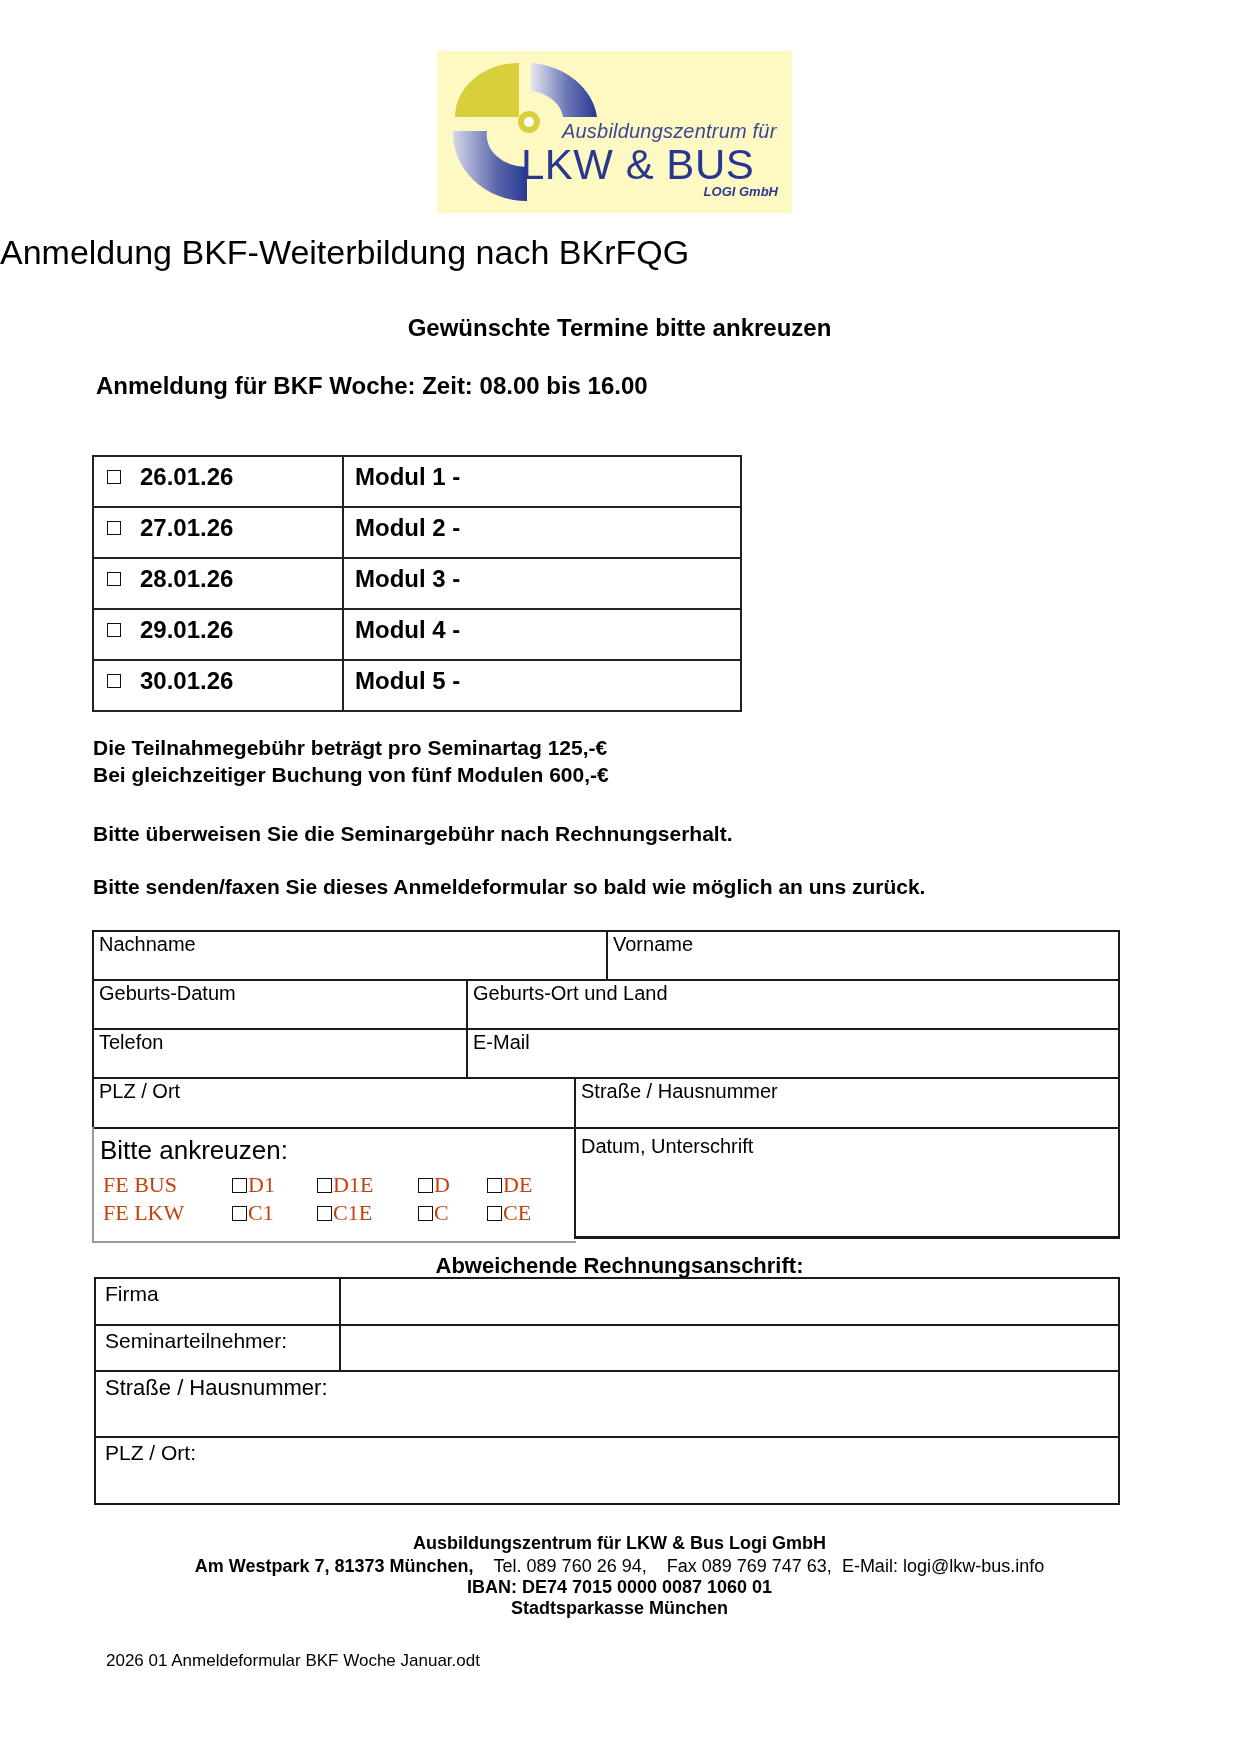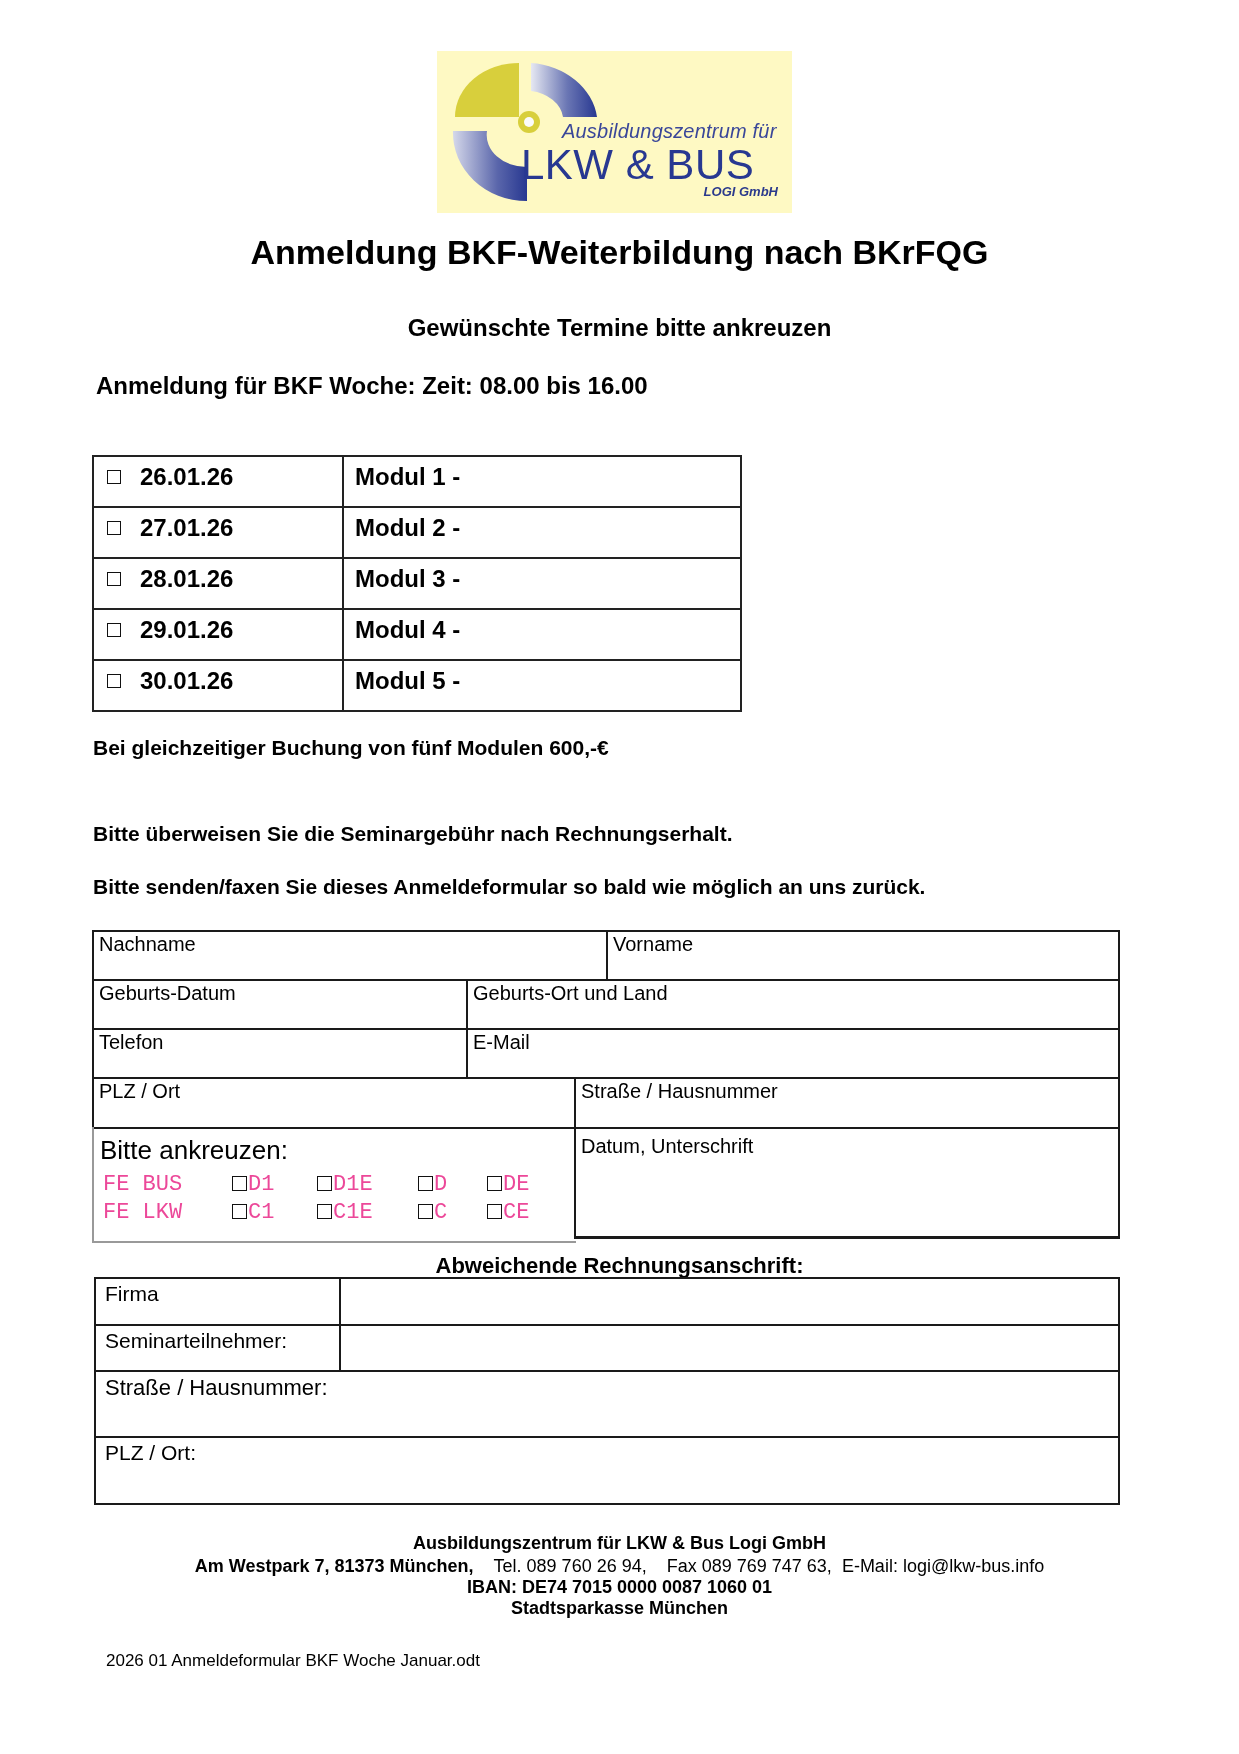--- a/index.html
+++ b/index.html
@@ -1,36 +1,36 @@
 <!DOCTYPE html>
 <html><head>
 <meta charset="utf-8">
 <style>
   html, body { margin: 0; padding: 0; background: #ffffff; }
   body { width: 1239px; height: 1754px; position: relative; overflow: hidden; font-family: "Liberation Sans", sans-serif; color: #000; }
   .logo { position: absolute; left: 437px; top: 51px; width: 355px; height: 162px; background: #fef9c3; }
   .logo-text-sub { position: absolute; left: 125px; top: 69px; font-size: 20px; font-style: italic; color: #3a4799; white-space: nowrap; letter-spacing: 0.2px; }
   .logo-text-main { position: absolute; left: 84px; top: 90px; font-size: 42px; font-weight: normal; color: #283891; white-space: nowrap; letter-spacing: 0.5px; }
   .logo-text-gmbh { position: absolute; right: 14px; top: 133px; font-size: 13px; font-weight: bold; font-style: italic; color: #2b3a8c; white-space: nowrap; }
-  .title { position: absolute; left: 0; width: 1239px; top: 233px; text-align: center; font-size: 34px; font-weight: bold; white-space: nowrap; }
+  .title { position: absolute; left: 0; width: 1239px; top: 233px; text-align: left; font-size: 34px; font-weight: normal; white-space: nowrap; }
   .subtitle { position: absolute; left: 0; width: 1239px; top: 314px; text-align: center; font-size: 24px; font-weight: bold; white-space: nowrap; }
   .intro { position: absolute; left: 96px; top: 371px; font-size: 24px; font-weight: bold; line-height: 29px; white-space: nowrap; }
   .modtable { position: absolute; left: 92px; top: 455px; width: 650px; border-collapse: collapse; }
   .modtable td { border: 2px solid #222; height: 49px; padding: 0; vertical-align: top; font-size: 24px; font-weight: bold; }
   .modtable td.c1 { width: 248px; }
   .modtable .cell-inner { display: flex; align-items: center; padding-top: 6px; }
   .cb { display: inline-block; width: 14px; height: 14px; border: 1.6px solid #111; box-sizing: border-box; margin-left: 13px; margin-right: 19px; }
   .modtext { padding-left: 11px; padding-top: 6px; }
   .para { position: absolute; left: 93px; font-size: 21px; font-weight: bold; white-space: nowrap; line-height: 27px; }
   .grid { position: absolute; border: 2.5px solid #1a1a1a; box-sizing: border-box; }
   .cell { position: absolute; box-sizing: border-box; font-size: 20px; }
   .cell .lbl { position: absolute; left: 7px; top: 3px; white-space: nowrap; }
   .hline { position: absolute; height: 2px; background: #1a1a1a; }
   .vline { position: absolute; width: 2px; background: #1a1a1a; }
-  .mono { font-family: Liberation Mono, monospace; font-size: 22px; color: #ec4899; white-space: pre; position: absolute; }
+  .mono { font-family: Liberation Serif, serif; font-size: 22px; color: #c2410c; white-space: pre; position: absolute; }
   .mcb { display: inline-block; width: 15px; height: 15px; border: 1.6px solid #111; box-sizing: border-box; vertical-align: -1px; margin-right: 1px; }
   .section-title { position: absolute; left: 0; width: 1239px; top: 1253px; text-align: center; font-size: 22px; font-weight: bold; white-space: nowrap; }
   .footer { position: absolute; left: 0; width: 1239px; text-align: center; font-size: 18px; white-space: nowrap; line-height: 20px; }
   .footer b { font-weight: bold; }
   .filename { position: absolute; left: 106px; top: 1651px; font-size: 17px; white-space: nowrap; }
 </style>
 </head>
 <body>
 
 <div class="logo">
@@ -123,20 +123,21 @@
           </div>
         </td>
     <td>
           <div class="modtext">Modul 5 -</div>
         </td>
   </tr>
 </tbody>
   </table>
 
 <div class="para" style="top:734px;">
+  <div>Die Teilnahmegebühr beträgt pro Seminartag 125,-€</div>
   <div>Bei gleichzeitiger Buchung von fünf Modulen 600,-€</div>
 </div>
 <div class="para" style="top:820px;">Bitte überweisen Sie die Seminargebühr nach Rechnungserhalt.</div>
 <div class="para" style="top:873px;">Bitte senden/faxen Sie dieses Anmeldeformular so bald wie möglich an uns zurück.</div>
 
 <div class="grid" style="left:92px; top:930px; width:1028px; height:309px; border-bottom:none;"></div>
 
 <div class="hline" style="left:92px; top:979px; width:1028px;"></div>
 <div class="hline" style="left:92px; top:1028px; width:1028px;"></div>
 <div class="hline" style="left:92px; top:1077px; width:1028px;"></div>

